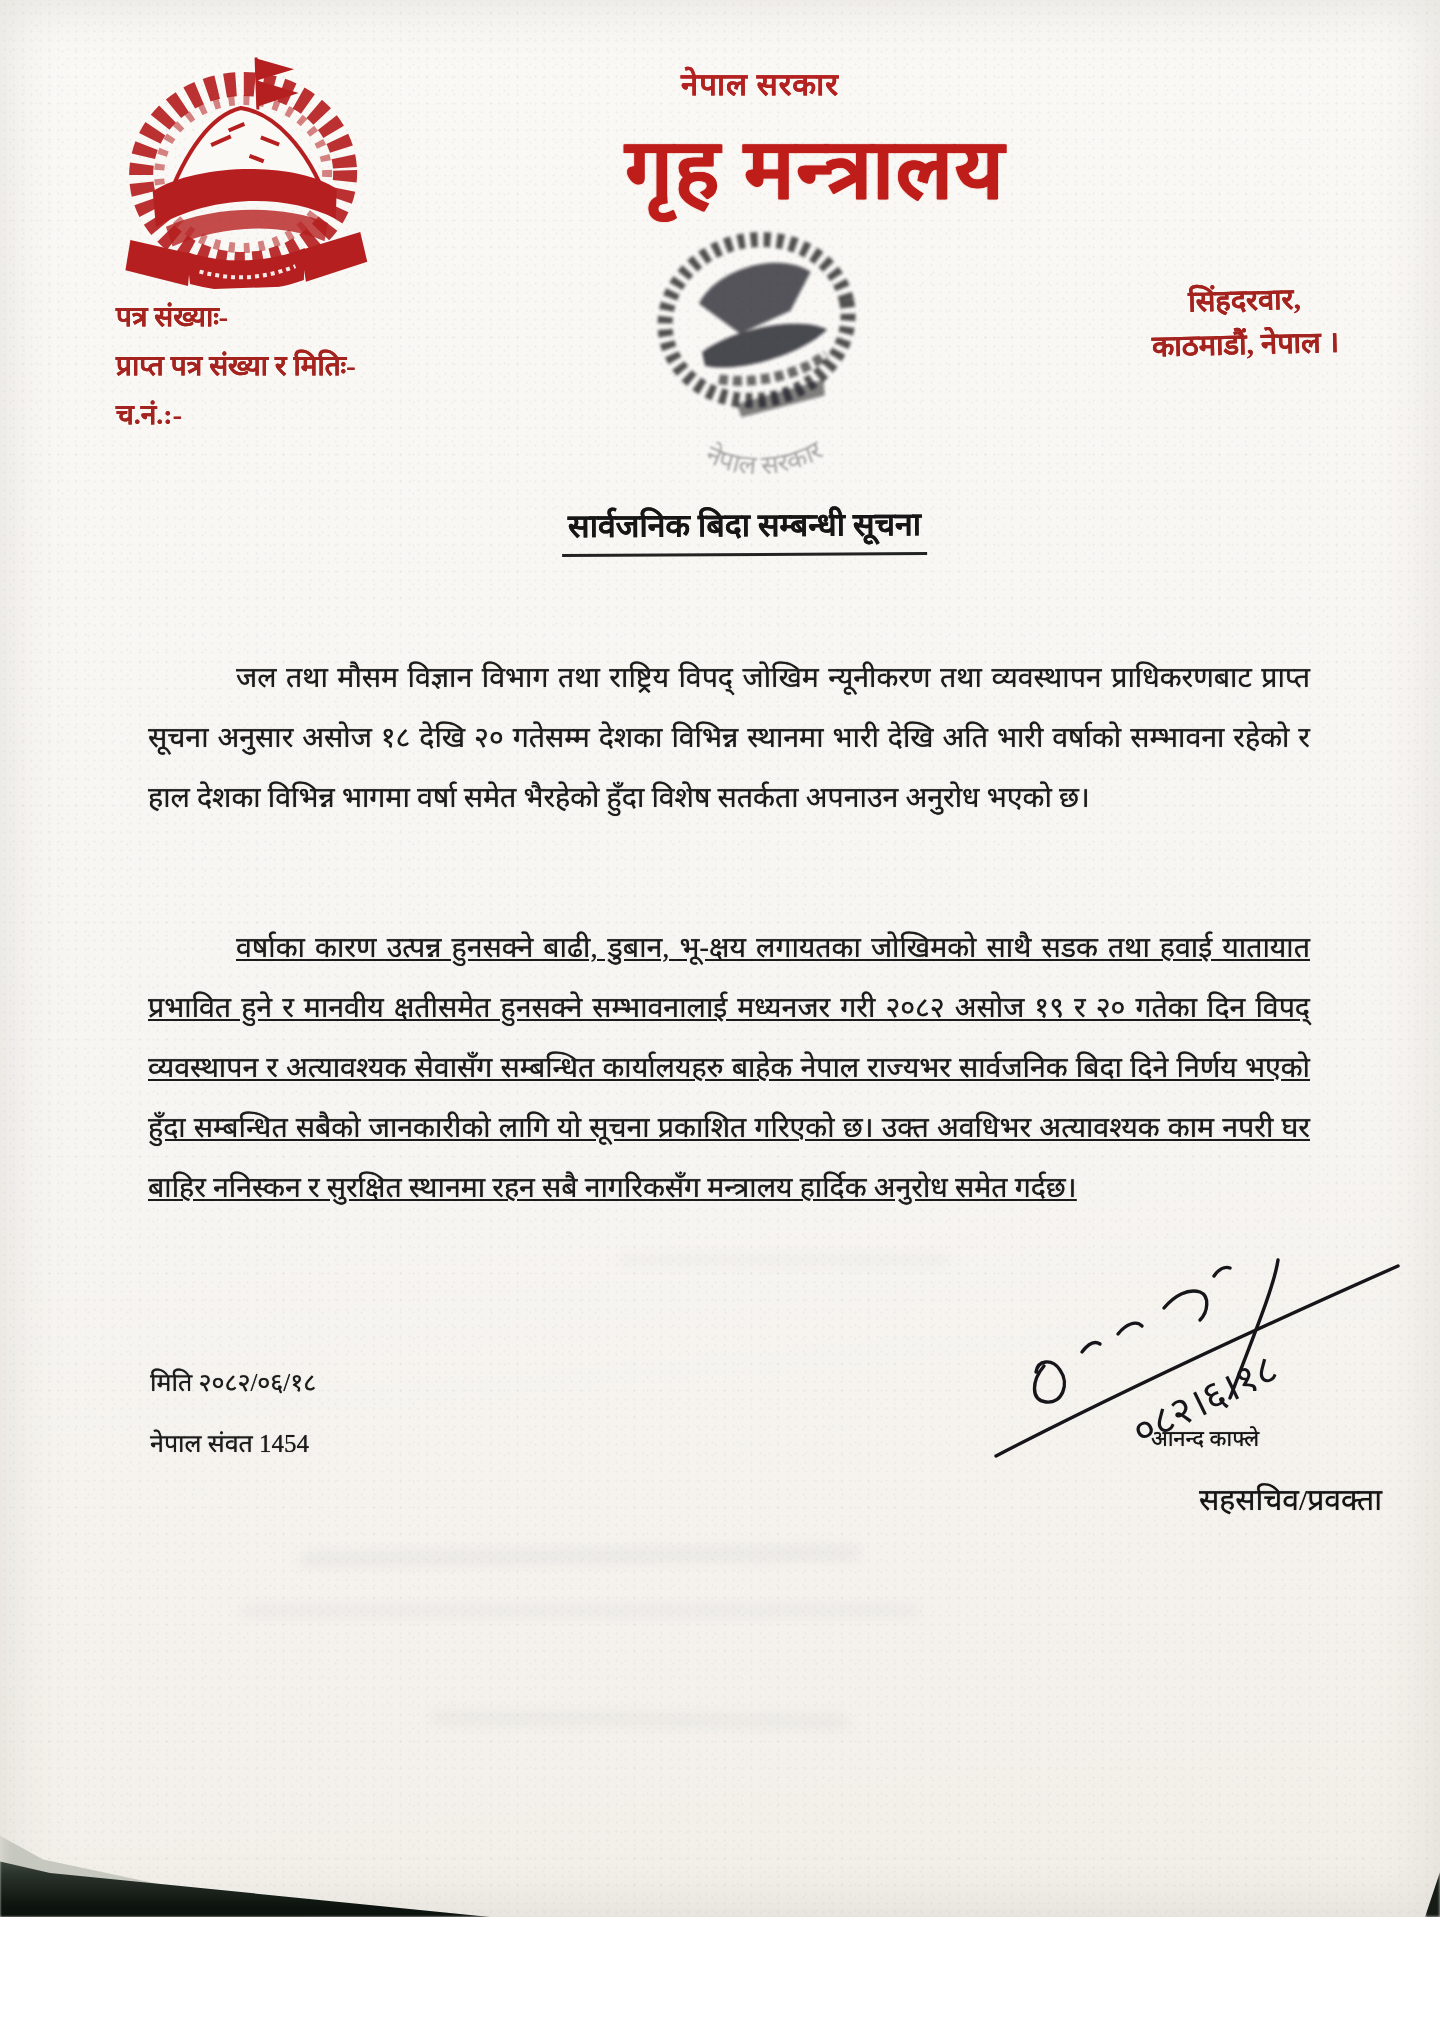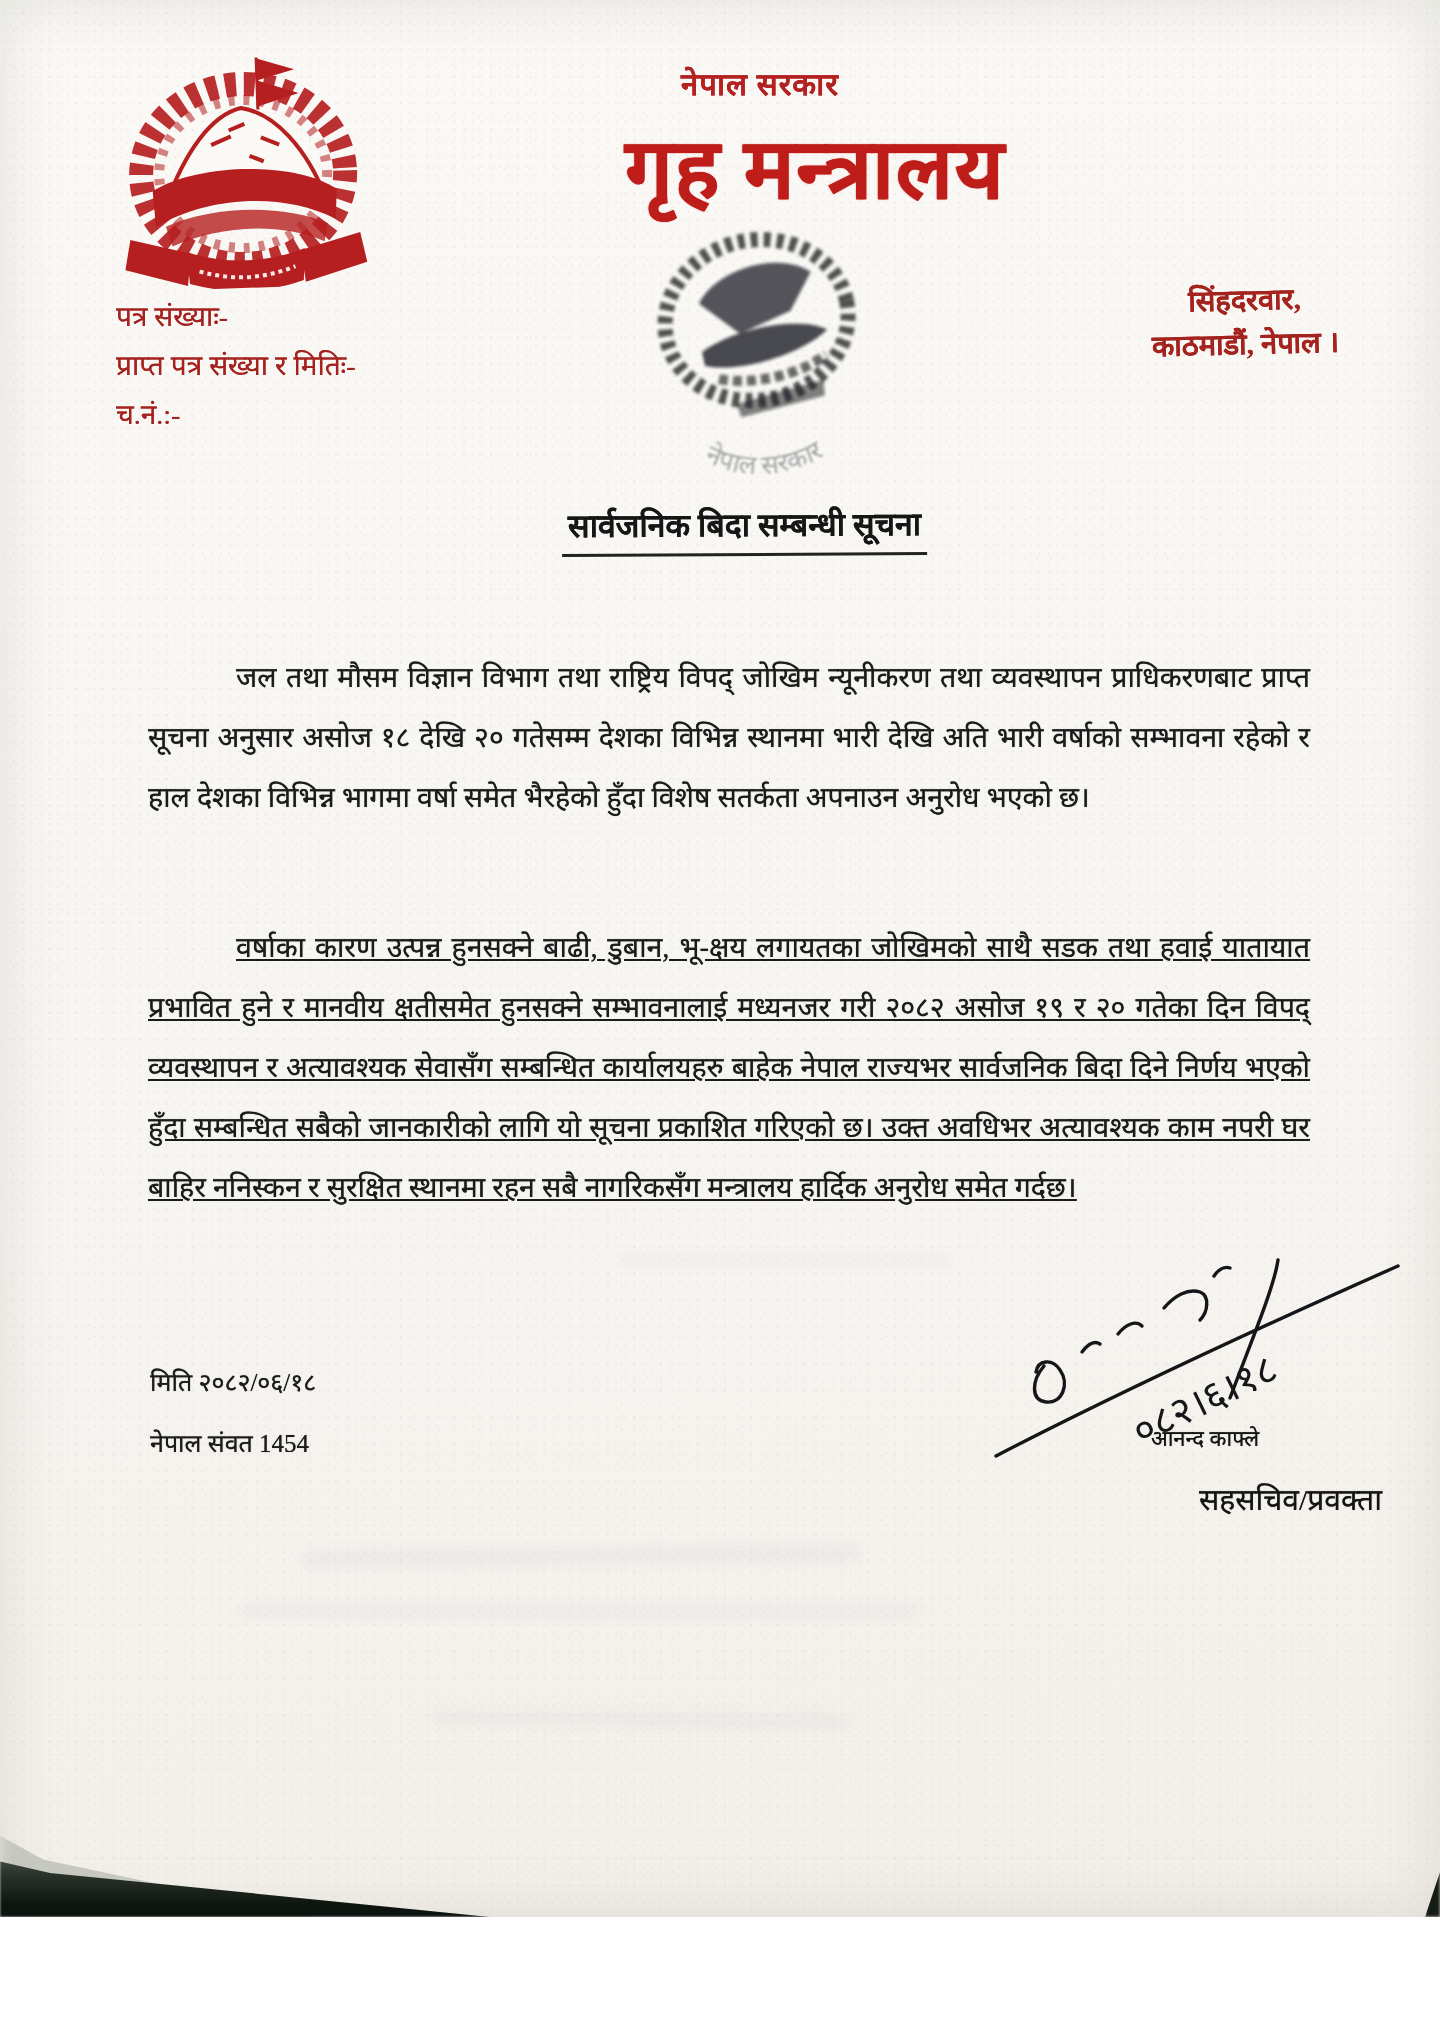--- a/index.html
+++ b/index.html
@@ -48,21 +48,21 @@
   }
   .ministry-line{
     position:absolute;left:0;top:108px;width:1630px;text-align:center;
     color:#bf1d19;font-size:84px;font-weight:bold;letter-spacing:2px;
     text-shadow:0 0 1.2px #bf1d19, 1px 0 0 #bf1d19;
   }
   .emblem{position:absolute;left:112px;top:52px;width:262px;height:236px;transform:rotate(-2deg);}
   .stamp{position:absolute;left:642px;top:222px;width:240px;height:300px;opacity:.88;}
   .ref-block{
     position:absolute;left:116px;top:292px;width:480px;
-    color:#a5231f;font-size:28px;font-weight:normal;line-height:49px;
+    color:#a5231f;font-size:28px;font-weight:bold;line-height:49px;
     text-shadow:0 0 .5px #a5231f;
   }
   .addr-block{
     position:absolute;left:1080px;top:278px;width:330px;text-align:center;
     color:#a5231f;font-size:29px;font-weight:bold;line-height:44px;
     transform:rotate(-1.4deg);text-shadow:0 0 .5px #a5231f;
   }
   
   .subject-wrap{position:absolute;left:0;top:502px;width:1490px;text-align:center;}
   .subject{

